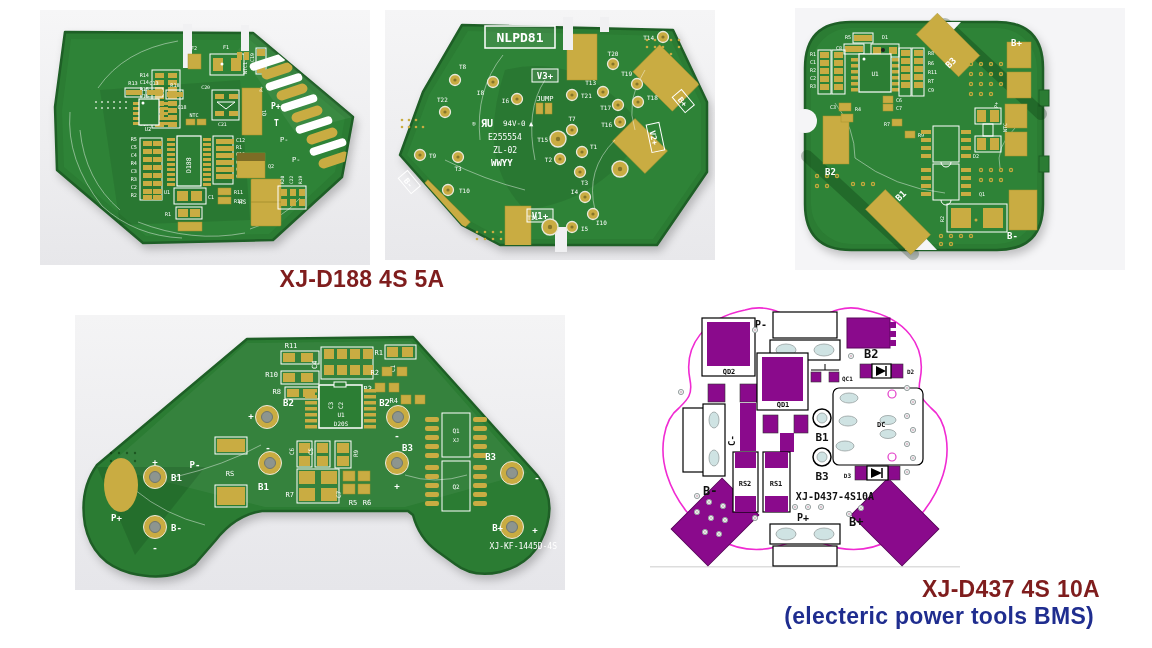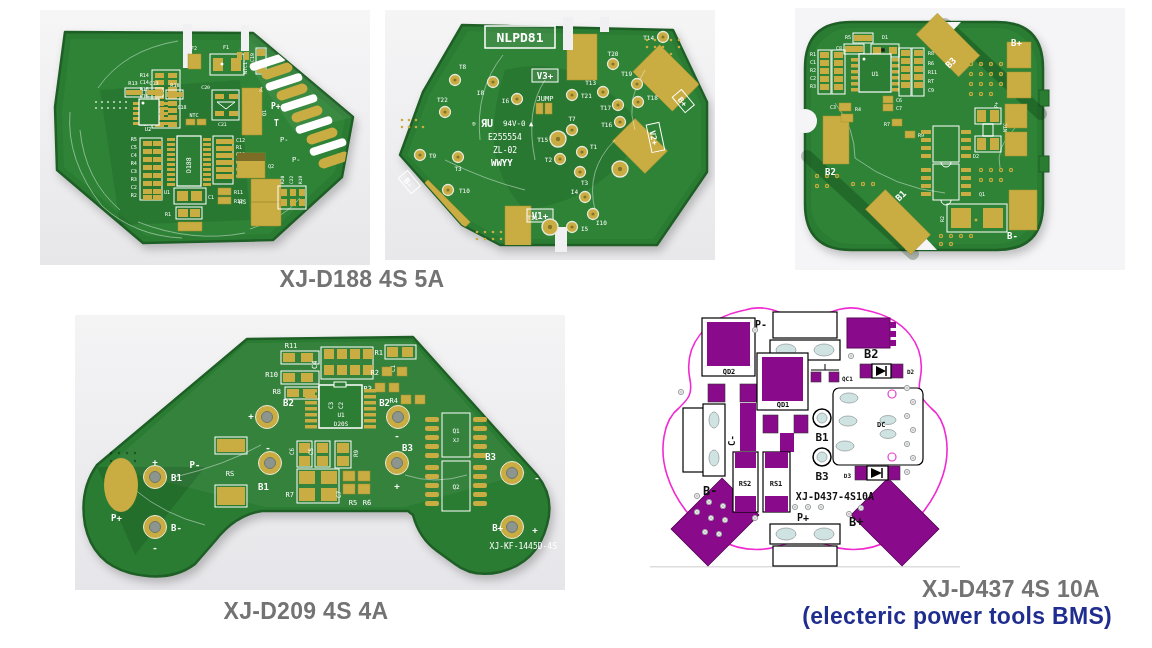--- a/index.html
+++ b/index.html
@@ -3,21 +3,21 @@
 <meta charset="utf-8">
 <style>
   :root{
     --pcb-green:#2b7c33; --pcb-green-light:#2f8437; --pad-gold:#c9ac42;
     --layout-purple:#8a0a8c; --layout-magenta:#f02bd2; --caption-blue:#1f2d8f;
   }
   html,body{margin:0;padding:0;background:#fff;}
   #canvas{position:relative;width:1152px;height:648px;background:#fff;overflow:hidden;
           font-family:"Liberation Sans",sans-serif;}
   .photo{position:absolute;margin:0;padding:0;}
-  .cap{position:absolute;font:bold 23px "Liberation Sans",sans-serif;color:#737373;
+  .cap{position:absolute;font:bold 23px "Liberation Sans",sans-serif;color:#7f1d1d;
        text-align:center;white-space:nowrap;letter-spacing:.3px;}
   .cap-left{text-align:right;}
   .cap-sub{color:var(--caption-blue,#1f2d8f);}
   svg{display:block;}
   .board{fill:var(--pcb-green,#2b7c33);stroke:#1e5f26;stroke-width:2.5;stroke-linejoin:round;}
   .board-shape{filter:drop-shadow(3px 5px 4px rgba(0,0,0,.22));}
   .inner{fill:var(--pcb-green-light,#2f8437);opacity:.9;}
   .gold{fill:var(--pad-gold,#c9ac42);stroke:#a8922f;stroke-width:.5;}
   .gold2{fill:var(--pad-gold,#c9ac42);}
   .wbox{fill:none;stroke:#fff;stroke-width:1;}
@@ -887,21 +887,20 @@
       <text class="silkb" x="327" y="136" font-size="9">B3</text>
       <text class="silkb" x="322" y="174" font-size="9" text-anchor="middle">+</text>
       <text class="silkb" x="421" y="145" font-size="9" text-anchor="end">B3</text>
       <text class="silkb" x="462" y="166" font-size="9" text-anchor="middle">-</text>
       <text class="silkb" x="428" y="216" font-size="9" text-anchor="end">B+</text>
       <text class="silkb" x="460" y="218" font-size="9" text-anchor="middle">+</text>
       <text class="silk" x="482" y="234" font-size="8" text-anchor="end" fill="#cfe2c8">XJ-KF-1445D-4S</text>
     </g>
   </svg>
   </figure>
-  <div class="cap" style="left:181px;top:598px;width:250px">XJ-D209 4S 4A</div>
 
   <figure class="photo" style="left:645px;top:300px">
   <svg width="320" height="280" viewBox="0 0 320 280">
     <defs>
       <g id="v5">
             <circle r="2.6" fill="#edf2f2" stroke="#98a0a0" stroke-width="1"></circle>
             <circle r=".8" fill="#c78aa0"></circle>
           </g>
     </defs>
     <rect width="320" height="280" fill="#fff"></rect>
@@ -1033,15 +1032,15 @@
       <use href="#v5" x="262" y="144"></use>
           <use href="#v5" x="268" y="158"></use>
           <use href="#v5" x="262" y="172"></use>
       <use href="#v5" x="110" y="30"></use>
           <use href="#v5" x="206" y="56"></use>
           <use href="#v5" x="36" y="92"></use>
     </g>
   </svg>
   </figure>
   <div class="cap cap-left" style="left:770px;top:576px;width:330px">XJ-D437 4S 10A</div>
-  <div class="cap cap-left cap-sub" style="left:752px;top:603px;width:360px">(electeric power tools BMS)</div>
+  <div class="cap cap-left cap-sub" style="left:734px;top:603px;width:360px">(electeric power tools BMS)</div>
 
 </div>
 
 </body></html>

